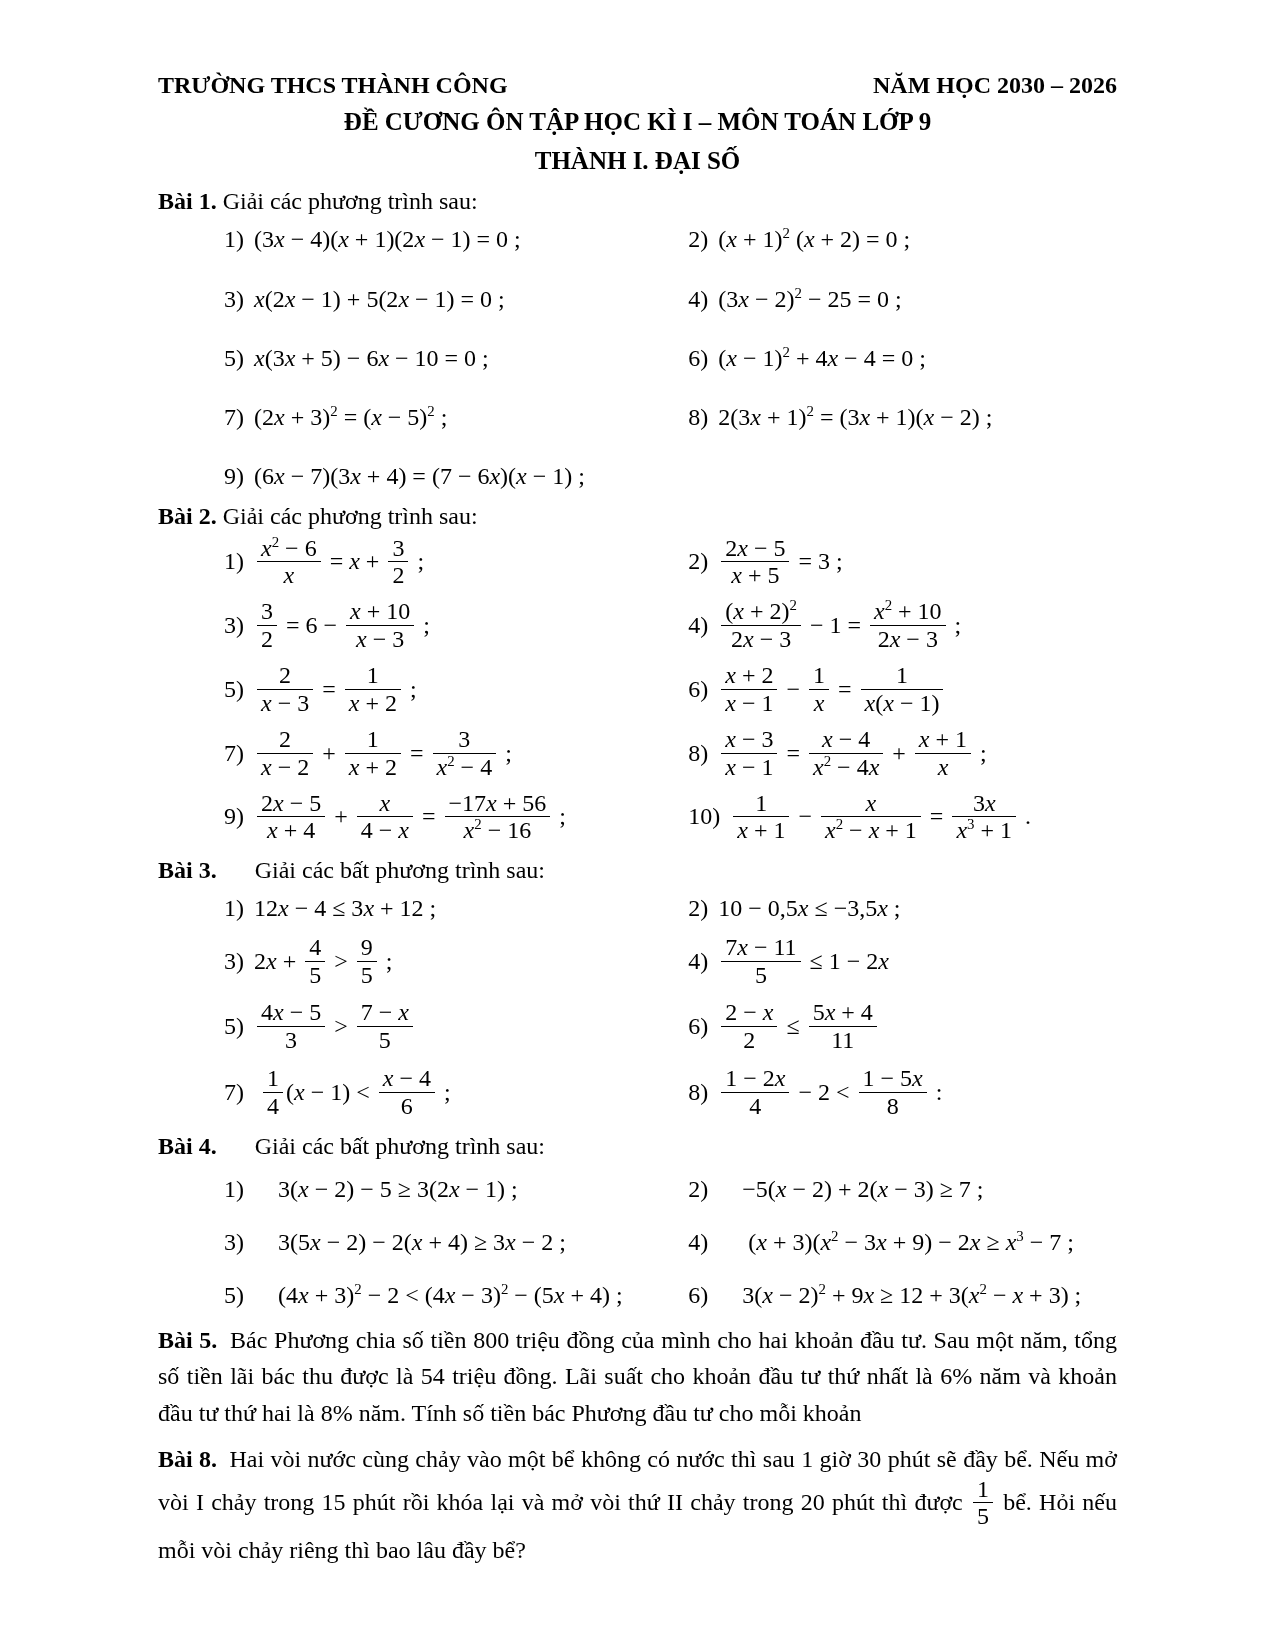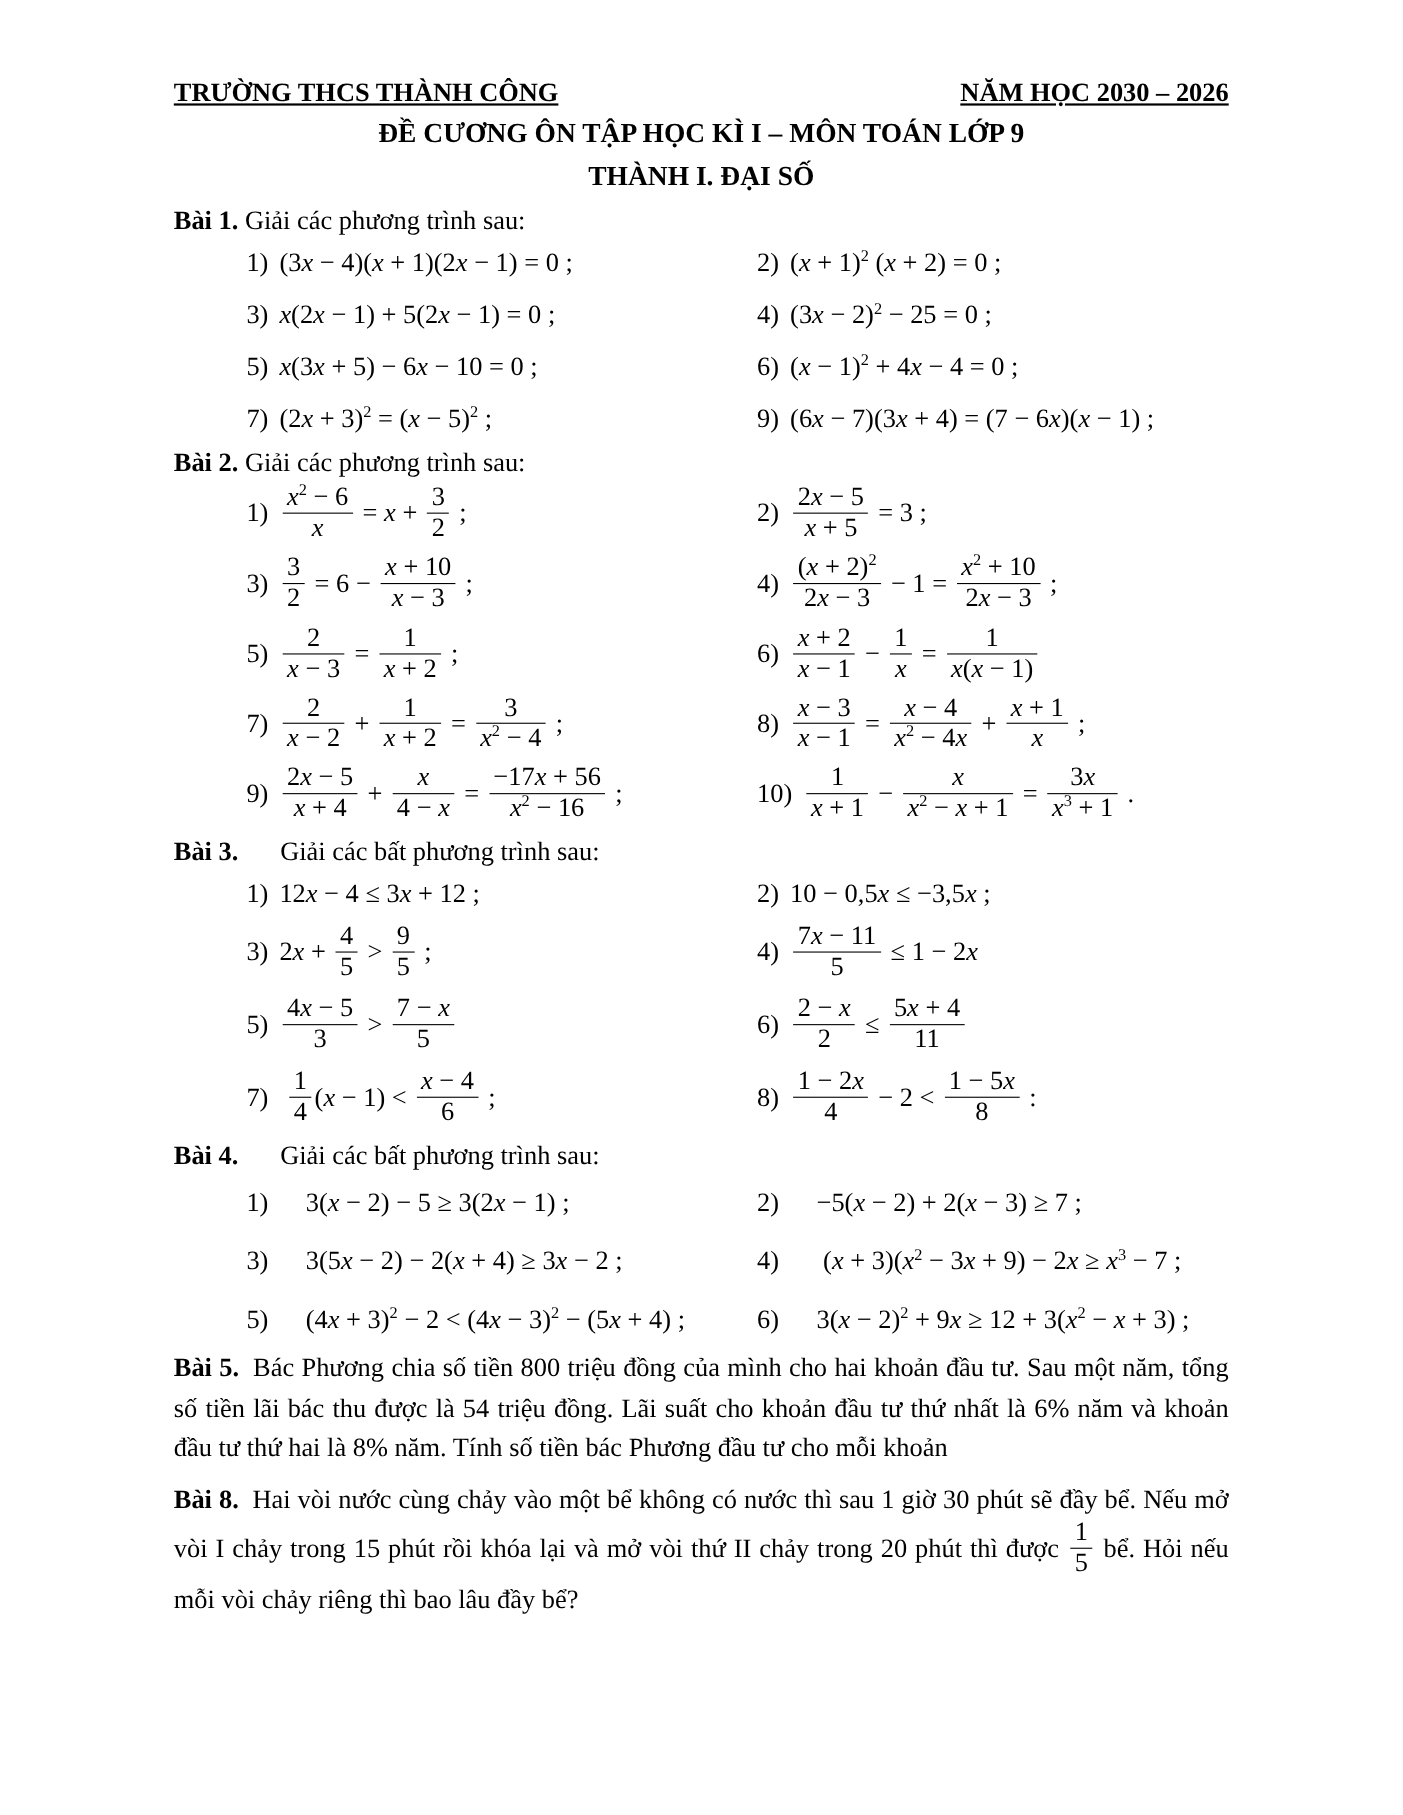--- a/index.html
+++ b/index.html
@@ -8,41 +8,41 @@
     box-sizing: border-box;
     padding: 70px 158px 40px 158px;
     overflow: hidden;
     color: #000;
     font-family: "Liberation Serif", "DejaVu Serif", serif;
     font-size: 24px;
     line-height: 1.3;
   }
   .header-row {
     display: flex; justify-content: space-between;
-    font-weight: bold; font-size: 24px; text-decoration: underline;
+    font-weight: bold; font-size: 24px;
   }
   .doc-title { text-align: center; font-weight: bold; font-size: 25px; margin-top: 5px; }
   .doc-section { text-align: center; font-weight: bold; font-size: 25px; margin-top: 6px; }
 
   .problem { margin-top: 9px; }
   .problem-label { font-weight: bold; }
   .p3 .problem-label, .p4 .problem-label { margin-right: 32px; }
 
   .items {
     display: grid;
     grid-template-columns: 53% 47%;
     align-items: center;
     margin-top: 7px;
   }
   .item { white-space: nowrap; }
   .items .item:nth-child(odd)  { padding-left: 66px; }
   .items .item:nth-child(even) { padding-left: 22px; }
   .item .no { margin-right: 10px; }
 
-  .p1 .items { row-gap: 16px; }
+  .p1 .items { row-gap: 28px; }
   .p2 .items { row-gap: 9px;  margin-top: 4px; }
   .p3 .items { row-gap: 11px; }
   .p4 .items { row-gap: 22px; margin-top: 12px; }
   .p4 .item .no { margin-right: 34px; }
 
   .frac {
     display: inline-block;
     vertical-align: middle;
     text-align: center;
     margin: 0 3px;
@@ -78,20 +78,21 @@
       <div class="problem p1">
         <div class="problem-head"><span class="problem-label">Bài 1.</span><span> Giải các phương trình sau:</span></div>
         <div class="items">
           <div class="item"><span class="no">1)</span><span class="math">(3<i>x</i> − 4)(<i>x</i> + 1)(2<i>x</i> − 1) = 0 ;</span></div>
           <div class="item"><span class="no">2)</span><span class="math">(<i>x</i> + 1)<sup>2</sup> (<i>x</i> + 2) = 0 ;</span></div>
           <div class="item"><span class="no">3)</span><span class="math"><i>x</i>(2<i>x</i> − 1) + 5(2<i>x</i> − 1) = 0 ;</span></div>
           <div class="item"><span class="no">4)</span><span class="math">(3<i>x</i> − 2)<sup>2</sup> − 25 = 0 ;</span></div>
           <div class="item"><span class="no">5)</span><span class="math"><i>x</i>(3<i>x</i> + 5) − 6<i>x</i> − 10 = 0 ;</span></div>
           <div class="item"><span class="no">6)</span><span class="math">(<i>x</i> − 1)<sup>2</sup> + 4<i>x</i> − 4 = 0 ;</span></div>
           <div class="item"><span class="no">7)</span><span class="math">(2<i>x</i> + 3)<sup>2</sup> = (<i>x</i> − 5)<sup>2</sup> ;</span></div>
+          <div class="item"><span class="no">8)</span><span class="math">2(3<i>x</i> + 1)<sup>2</sup> = (3<i>x</i> + 1)(<i>x</i> − 2) ;</span></div>
           <div class="item"><span class="no">9)</span><span class="math">(6<i>x</i> − 7)(3<i>x</i> + 4) = (7 − 6<i>x</i>)(<i>x</i> − 1) ;</span></div>
         </div>
       </div>
       <div class="problem p2">
         <div class="problem-head"><span class="problem-label">Bài 2.</span><span> Giải các phương trình sau:</span></div>
         <div class="items">
           <div class="item"><span class="no">1)</span><span class="math"><span class="frac"><span class="fnum"><i>x</i><sup>2</sup> − 6</span><span class="fden"><i>x</i></span></span> = <i>x</i> + <span class="frac"><span class="fnum">3</span><span class="fden">2</span></span> ;</span></div>
           <div class="item"><span class="no">2)</span><span class="math"><span class="frac"><span class="fnum">2<i>x</i> − 5</span><span class="fden"><i>x</i> + 5</span></span> = 3 ;</span></div>
           <div class="item"><span class="no">3)</span><span class="math"><span class="frac"><span class="fnum">3</span><span class="fden">2</span></span> = 6 − <span class="frac"><span class="fnum"><i>x</i> + 10</span><span class="fden"><i>x</i> − 3</span></span> ;</span></div>
           <div class="item"><span class="no">4)</span><span class="math"><span class="frac"><span class="fnum">(<i>x</i> + 2)<sup>2</sup></span><span class="fden">2<i>x</i> − 3</span></span> − 1 = <span class="frac"><span class="fnum"><i>x</i><sup>2</sup> + 10</span><span class="fden">2<i>x</i> − 3</span></span> ;</span></div>

